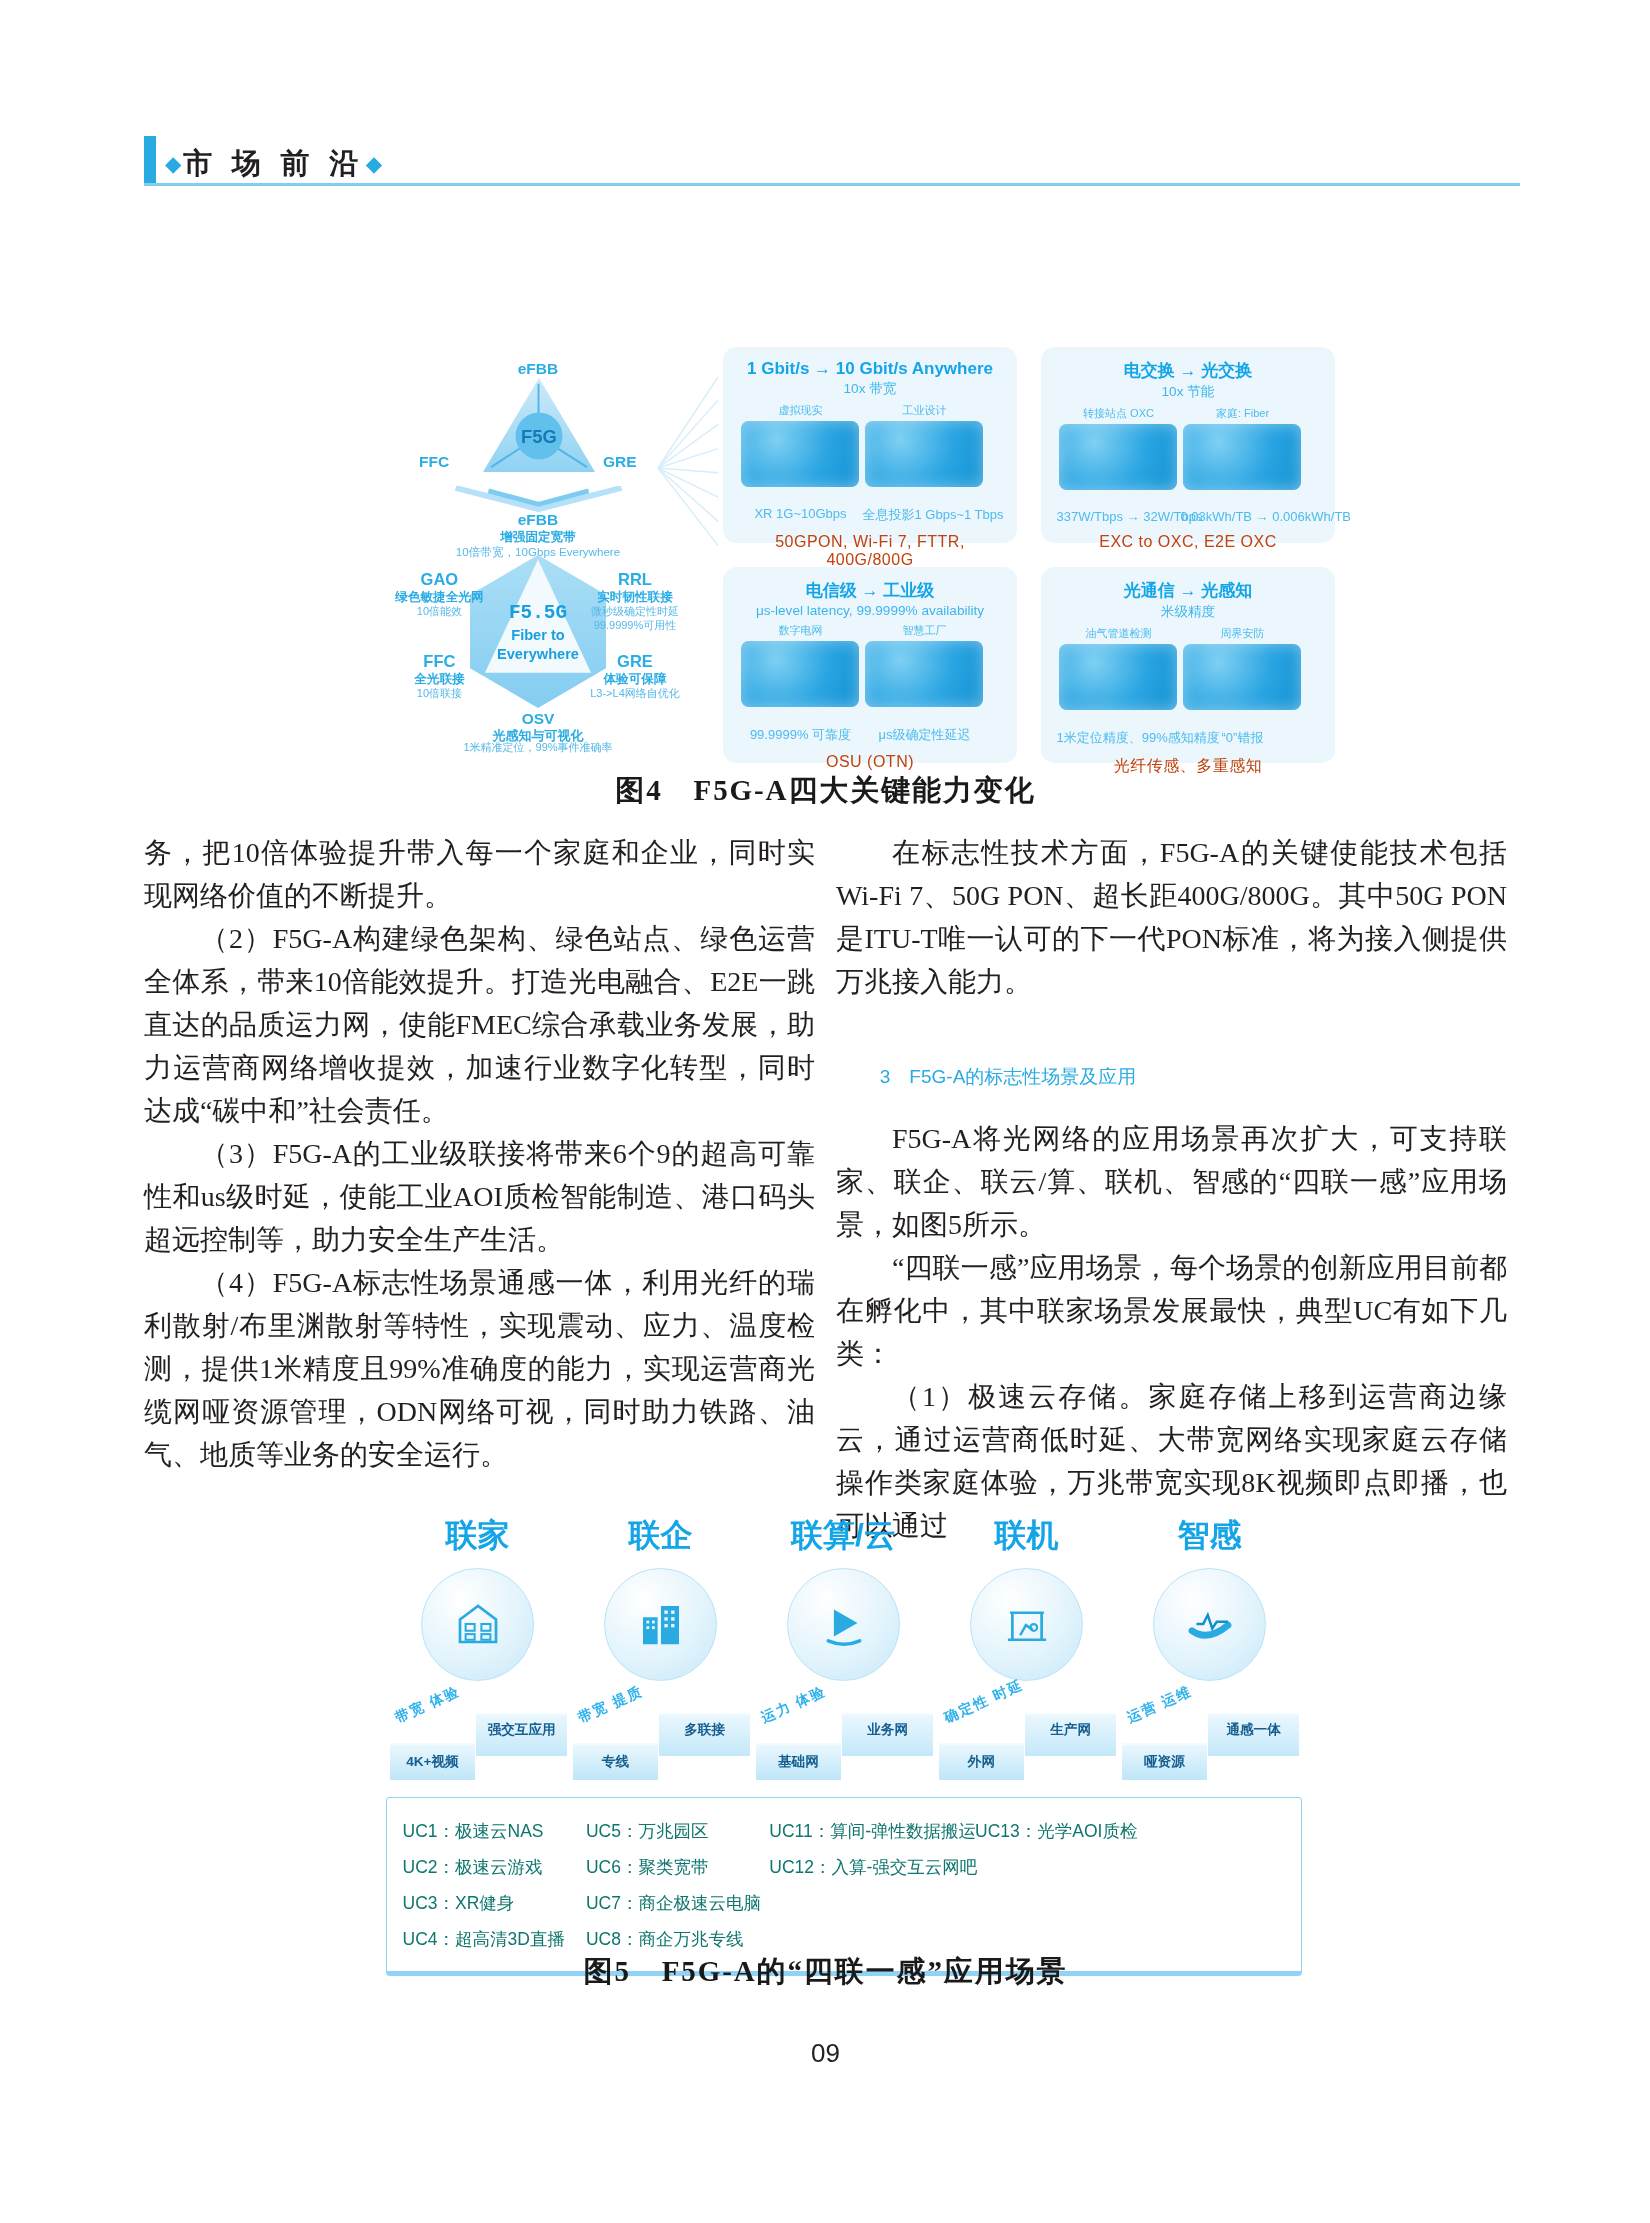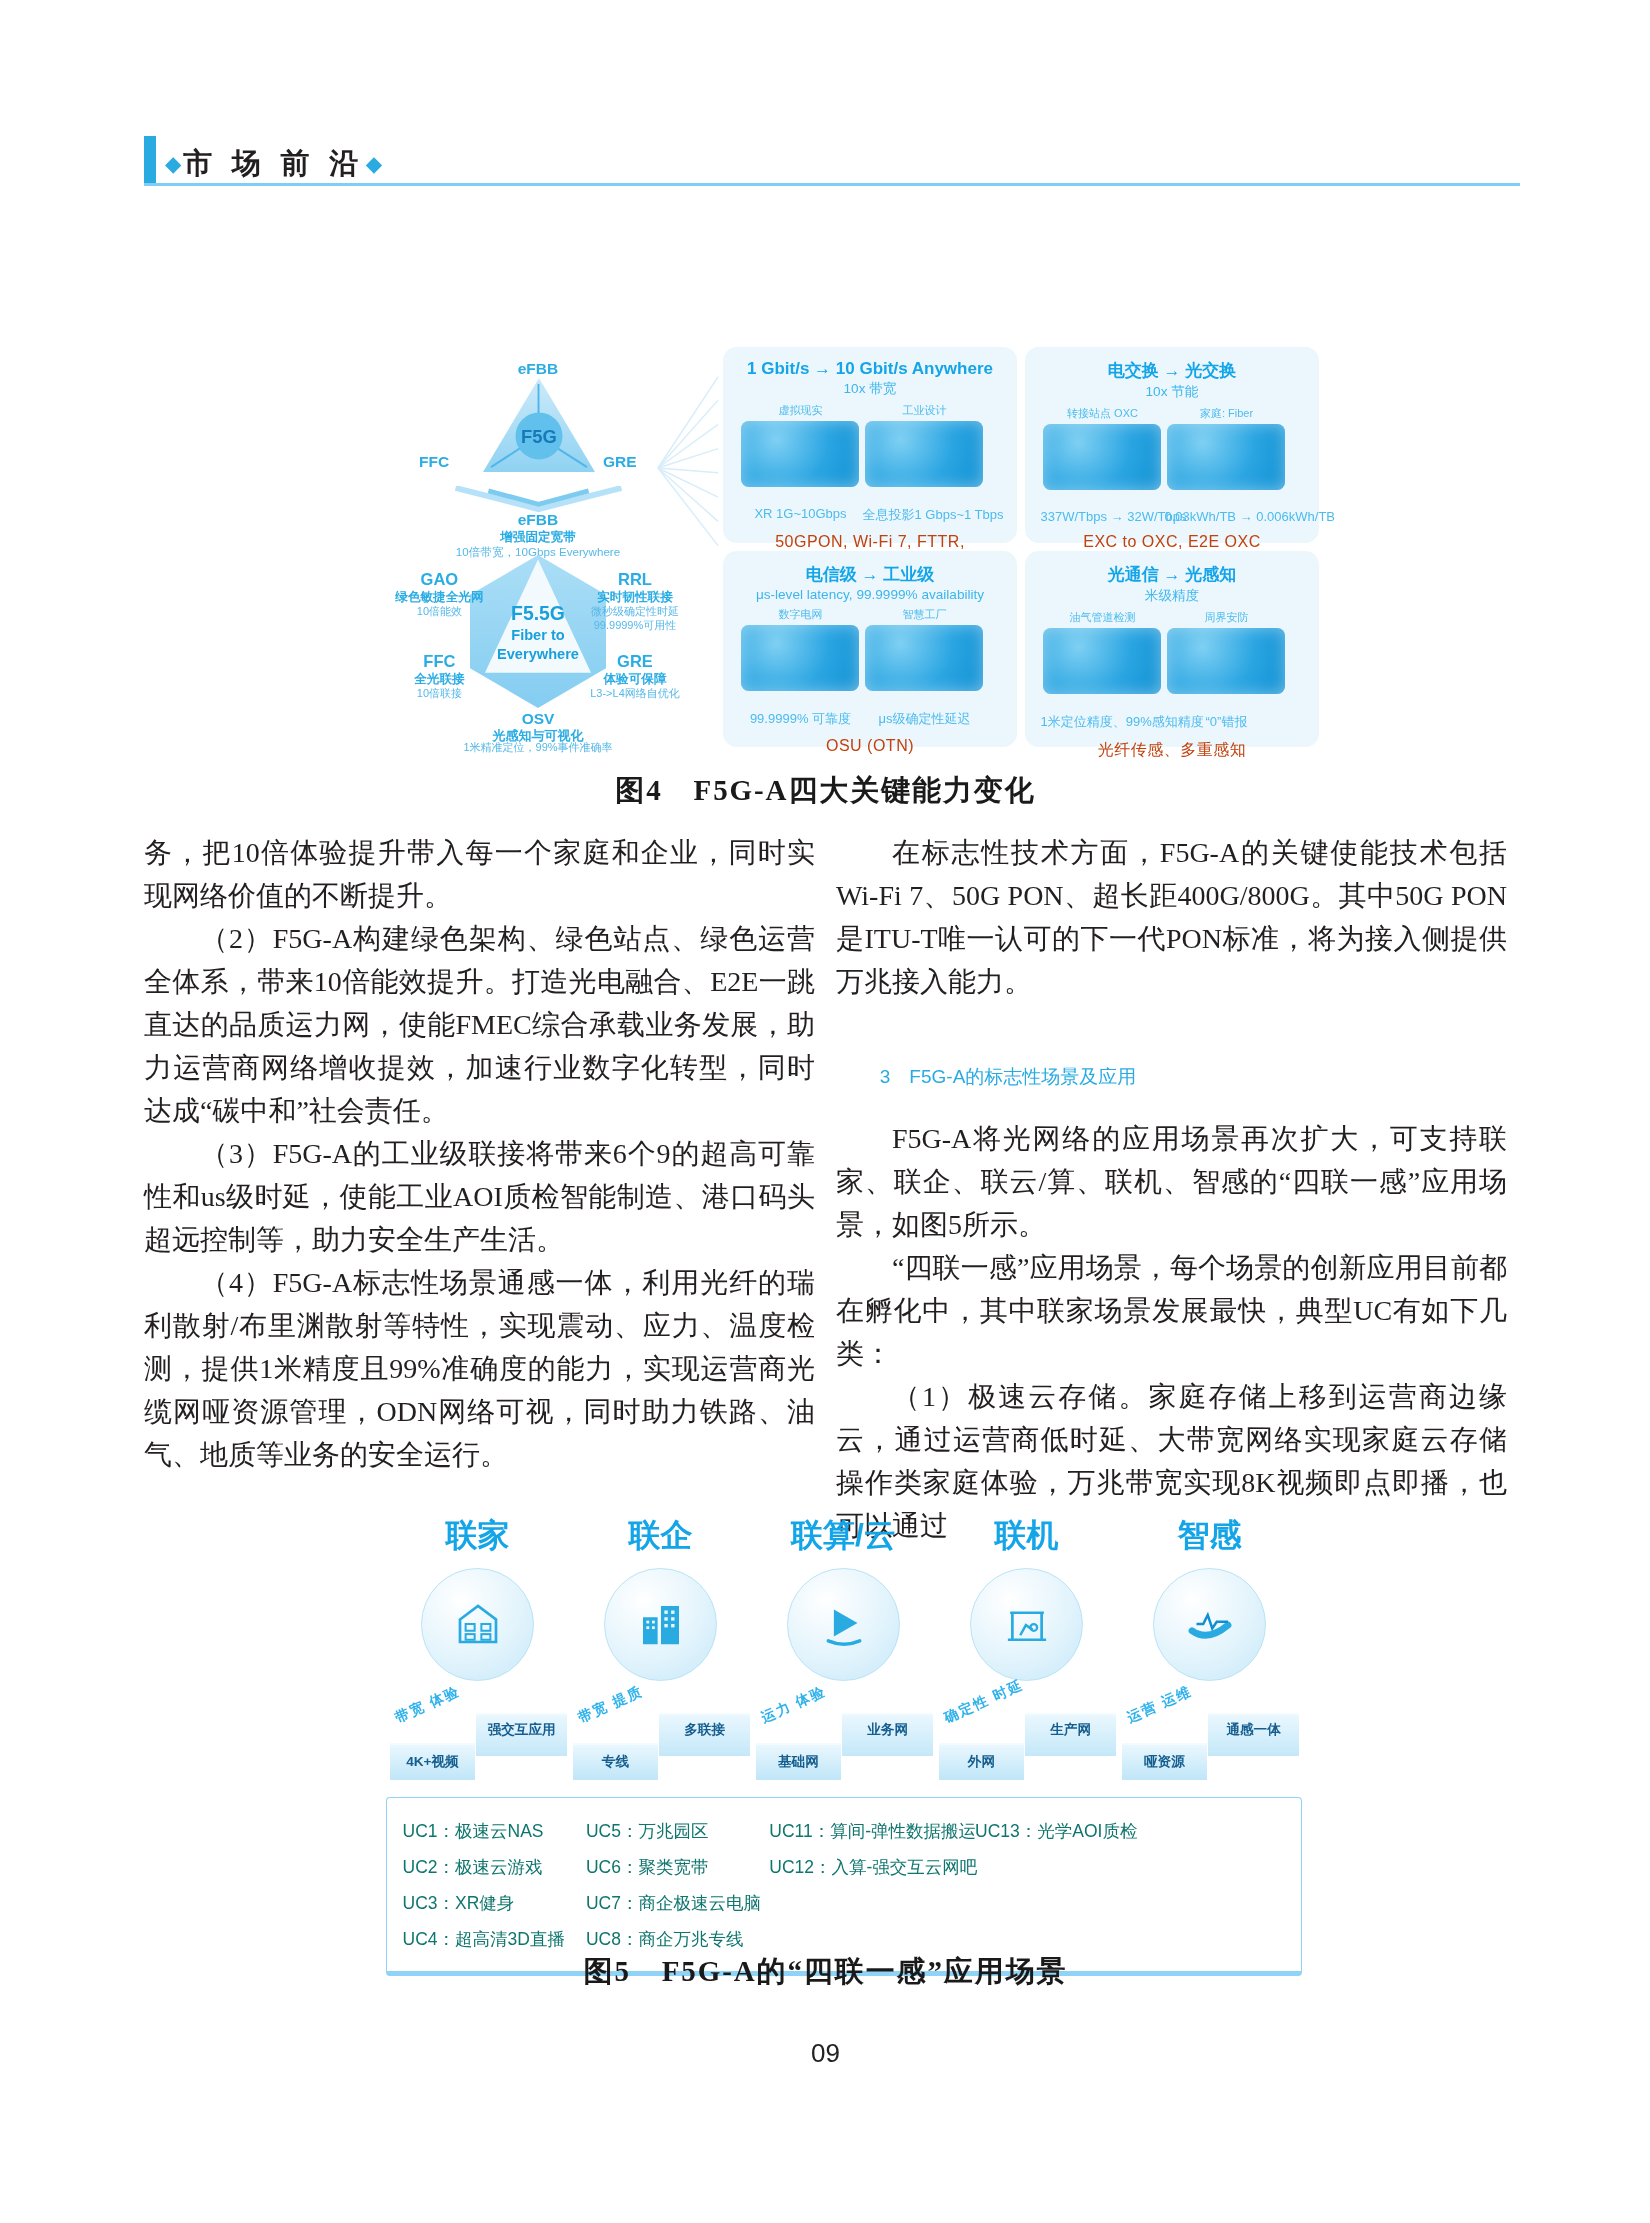--- a/index.html
+++ b/index.html
@@ -32,38 +32,38 @@
   .hx-top .a{font-size:15.5px;font-weight:bold;color:#2aace4;}
   .hx-top .n{font-size:12.6px;font-weight:bold;color:#2aace4;}
   .hx-top .d{font-size:11.6px;color:#56b8e8;}
   .hexagon{left:92px;top:201px;width:136px;height:153px;
            background:linear-gradient(180deg,#abdef6 0%,#84cdf1 100%);
            clip-path:polygon(50% 0,100% 26%,100% 74%,50% 100%,0 74%,0 26%);}
   .hex-tri{position:absolute;left:0;top:0;width:100%;height:100%;background:#f2fafe;
            clip-path:polygon(50% 3%,89% 77%,11% 77%);}
   .hex-center{position:absolute;left:0;right:0;top:50px;text-align:center;line-height:1.3;
               color:#1a9fdd;font-weight:bold;}
-  .hex-center .c1{font-size:19.4px;}
+  .hex-center .c1{font-size:19.4px;font-family:Liberation Mono, monospace;}
   .hex-center .c2{font-size:14.6px;}
   .side-lab{width:146px;text-align:center;line-height:1.25;}
   .side-lab .a{font-size:16.5px;font-weight:bold;color:#2aace4;}
   .side-lab .n{font-size:12.6px;font-weight:bold;color:#2aace4;}
   .side-lab .d{font-size:11px;color:#56b8e8;}
   .hx-ul{left:-11.6px;top:215px;}
   .hx-ur{left:184px;top:215px;}
   .hx-ll{left:-11.6px;top:297px;}
   .hx-lr{left:184px;top:297px;}
   .hx-b{left:0;right:0;top:355px;text-align:center;line-height:1.25;}
   .hx-b .a{font-size:15.5px;font-weight:bold;color:#2aace4;}
   .hx-b .n{font-size:13px;font-weight:bold;color:#2aace4;}
   .hx-bd{left:0;right:0;top:386px;text-align:center;font-size:11px;color:#56b8e8;}
   .fan{position:absolute;left:656px;top:371px;}
 
   .panels{position:absolute;left:723px;top:347px;width:602px;display:grid;
-          grid-template-columns:294px 294px;grid-auto-rows:196px;gap:8px;}
+          grid-template-columns:294px 294px;grid-auto-rows:196px;gap:24px;}
   .panel{background:#ecf7fd;border-radius:13.6px;padding:7.8px 9.7px;box-sizing:border-box;text-align:center;}
   .p-title{font-size:17px;font-weight:bold;color:#14a5e8;margin-top:3.9px;}
   .p-sub{font-size:13.6px;color:#3db5ec;margin-top:1px;}
   .p-imgs{display:flex;margin-top:5.8px;padding:0 5.8px;}
   .p-img{width:124px;}
   .p-img-label{font-size:11px;color:#4cbbee;margin-bottom:2.9px;}
   .p-photo{width:118px;height:66px;margin:0 auto;border-radius:7.8px;
            background:radial-gradient(circle at 30% 28%,#7fd0f3 0%,#2aa5e2 55%,#0f8fd2 100%);
            box-shadow:inset 0 0 15.5px rgba(255,255,255,.45);}
   .p-img-cap{font-size:13px;color:#4cbbee;margin-top:19px;white-space:nowrap;}

